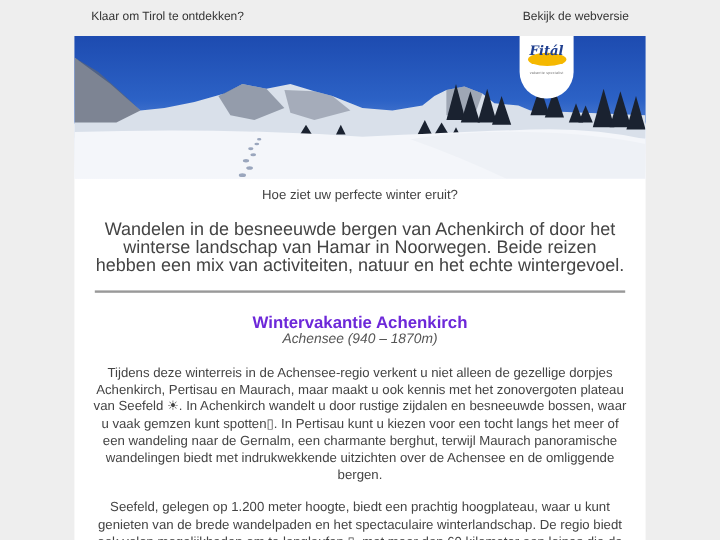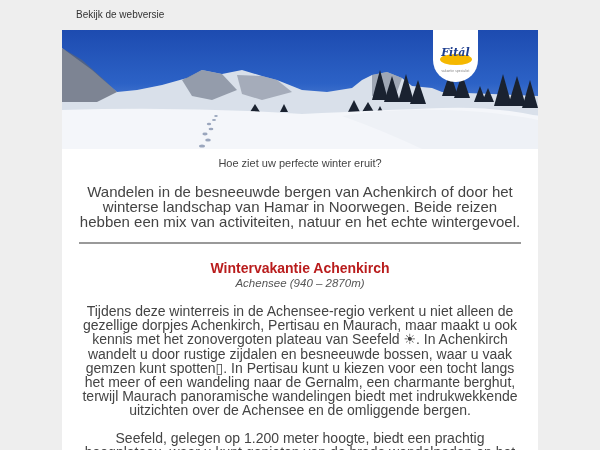--- a/index.html
+++ b/index.html
@@ -22,49 +22,50 @@
     }
     .hero {
       position: relative; height: 119px; margin-top: 2px;
       background: linear-gradient(180deg, #1d4bb0 0%, #2c62c6 45%, #4878cf 60%, #dfe6f2 62%, #f3f6fb 100%);
       overflow: hidden;
     }
     .hero svg { position: absolute; left: 0; top: 0; }
     .logo-tab {
       position: absolute; left: 371px; top: 0; width: 45px; height: 52px;
       background: #ffffff; border-radius: 0 0 22px 22px;
-      display: flex; flex-direction: column; align-items: center; padding-top: 18px; box-sizing: border-box;
+      display: flex; flex-direction: column; align-items: center; padding-top: 8px; box-sizing: border-box;
     }
     .logo-mark {
       position: relative; width: 34px; height: 18px;
     }
     .logo-swoosh {
       position: absolute; left: 1px; top: 6px; width: 32px; height: 11px;
       background: #f5b800; border-radius: 50%;
     }
     .logo-text {
       position: absolute; left: 0; top: -2px; width: 34px; text-align: center;
       font-family: "DejaVu Serif", serif; font-style: italic; font-weight: bold;
       font-size: 11px; color: #1f3f8f;
     }
     .logo-tagline { font-size: 3px; color: #777; margin-top: 3px; letter-spacing: 0.2px; }
     .content { padding: 0 14px; text-align: center; }
     .intro-heading { font-size: 11px; color: #444; margin: 7px 0 0; line-height: 14px; }
     .intro-text { font-size: 15px; color: #444; margin: 14px 0 0; line-height: 15px; }
     .divider { height: 2px; background: #999999; margin: 13px 3px 0; border: 0; }
     .section-title {
-      font-size: 14px; font-weight: bold; color: #b91c1c; margin: 16px 0 0; line-height: 16px;
+      font-size: 14px; font-weight: bold; color: #6d28d9; margin: 16px 0 0; line-height: 16px;
     }
     .section-sub { font-size: 11.5px; font-style: italic; color: #555; margin: 0; line-height: 15px; }
-    .para { font-size: 14px; color: #444; line-height: 14.2px; margin: 13px 0 0; }
+    .para { font-size: 11px; color: #444; line-height: 14.2px; margin: 13px 0 0; }
   </style>
 </head>
 <body>
 
 <div class="preheader">
+  <span>Klaar om Tirol te ontdekken?</span>
   <a href="#">Bekijk de webversie</a>
 </div>
 
 <div class="container">
   <div class="hero">
     <svg width="476" height="119" viewBox="0 0 476 119">
 
       <polygon points="0,18 30,40 55,62 75,60 100,55 125,48 140,40 160,44 180,40 200,46 215,50 240,60 265,62 290,58 300,50 310,45 325,42 340,48 350,56 370,58 380,62 476,66 476,85 0,85" fill="#d9e0ea"></polygon>
       <polygon points="0,18 20,30 40,48 55,62 35,72 0,72" fill="#5d6675" opacity="0.75"></polygon>
       <polygon points="120,50 140,40 160,44 175,60 150,70 130,66" fill="#6f7888" opacity="0.65"></polygon>
@@ -110,17 +111,17 @@
       </div>
       <div class="logo-tagline">vakantie specialist</div>
     </div>
   </div>
 
   <div class="content">
     <p class="intro-heading">Hoe ziet uw perfecte winter eruit?</p>
     <p class="intro-text">Wandelen in de besneeuwde bergen van Achenkirch of door het winterse landschap van Hamar in Noorwegen. Beide reizen hebben een mix van activiteiten, natuur en het echte wintergevoel.</p>
     <hr class="divider">
     <h2 class="section-title">Wintervakantie Achenkirch</h2>
-    <p class="section-sub">Achensee (940 – 2870m)</p>
+    <p class="section-sub">Achensee (940 – 1870m)</p>
     <p class="para">Tijdens deze winterreis in de Achensee-regio verkent u niet alleen de gezellige dorpjes Achenkirch, Pertisau en Maurach, maar maakt u ook kennis met het zonovergoten plateau van Seefeld ☀. In Achenkirch wandelt u door rustige zijdalen en besneeuwde bossen, waar u vaak gemzen kunt spotten▯. In Pertisau kunt u kiezen voor een tocht langs het meer of een wandeling naar de Gernalm, een charmante berghut, terwijl Maurach panoramische wandelingen biedt met indrukwekkende uitzichten over de Achensee en de omliggende bergen.</p>
     <p class="para">Seefeld, gelegen op 1.200 meter hoogte, biedt een prachtig hoogplateau, waar u kunt genieten van de brede wandelpaden en het spectaculaire winterlandschap. De regio biedt ook volop mogelijkheden om te langlaufen ▯, met meer dan 60 kilometer aan loipes die de dorpen met elkaar verbinden. Of u nu wandelt, langlauft of gewoon wilt genieten van het uitzicht, deze regio zorgt voor een onvergetelijke winterervaring❄.</p>
   </div>
 </div>
 
 </body></html>

